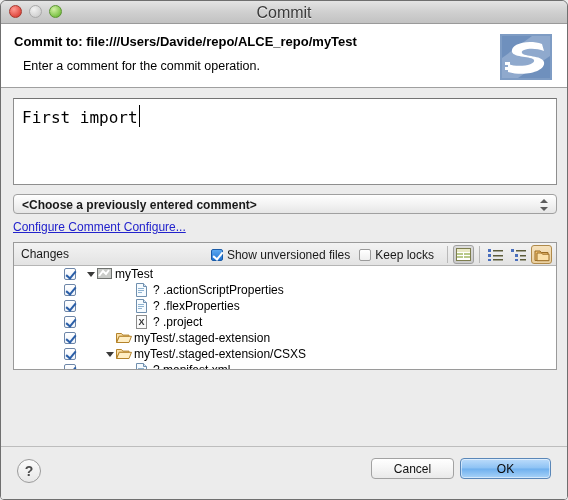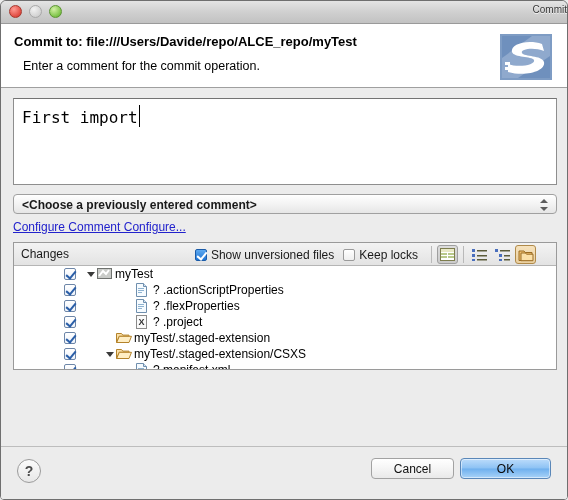--- a/index.html
+++ b/index.html
@@ -21,22 +21,22 @@
     background:linear-gradient(to bottom,#e4e4e4 0%,#d0d0d0 50%,#c2c2c2 100%);
     border-bottom:1px solid #9a9a9a;
     border-radius:5px 5px 0 0;
   }
   .lights{position:absolute;left:8px;top:4px;display:flex;gap:7px;}
   .light{width:13px;height:13px;border-radius:50%;box-sizing:border-box;}
   .light.close{background:radial-gradient(circle at 35% 30%,#ff9a92,#e04b42 70%,#b33028);border:1px solid #a5382f;}
   .light.min{background:radial-gradient(circle at 35% 30%,#f2f2f2,#d2d2d2 70%,#b9b9b9);border:1px solid #a8a8a8;}
   .light.max{background:radial-gradient(circle at 35% 30%,#c8f19a,#7bc council 60%);background:radial-gradient(circle at 35% 30%,#d3f0a4,#7dc348 70%,#5d9a33);border:1px solid #5c9433;}
   .title{
-    position:absolute;left:0;right:0;top:3px;text-align:right;
-    font-size:10px;color:#3a3a3a;
+    position:absolute;left:0;right:0;top:3px;text-align:center;
+    font-size:16px;color:#3a3a3a;
     text-shadow:0 1px 0 rgba(255,255,255,.75);
   }
   
   .header{
     position:relative;height:63px;background:#ffffff;
     border-bottom:1px solid #9f9f9f;overflow:hidden;
   }
   .header-title{
     position:absolute;left:13px;top:10px;
     font-size:13px;font-weight:bold;color:#000;
@@ -92,21 +92,21 @@
   .changes{
     position:absolute;left:12px;top:154px;width:544px;height:128px;
     box-sizing:border-box;border:1px solid #9a9a9a;background:#fff;
   }
   .changes-head{
     position:relative;height:23px;box-sizing:border-box;
     background:linear-gradient(to bottom,#f3f3f3,#e3e3e3);
     border-bottom:1px solid #b5b5b5;
   }
   .changes-label{position:absolute;left:7px;top:4px;font-size:12px;color:#1a1a1a;}
-  .head-right{position:absolute;right:19px;top:0;height:23px;display:flex;align-items:center;gap:0px;text-align:right;}
+  .head-right{position:absolute;right:3px;top:0;height:23px;display:flex;align-items:center;gap:0px;text-align:right;}
   .cbwrap{display:flex;align-items:center;gap:4px;margin-right:9px;}
   .cb{
     width:12px;height:12px;box-sizing:border-box;border-radius:2px;
     border:1px solid #9a9a9a;background:linear-gradient(to bottom,#fff,#efefef);
     position:relative;flex:0 0 auto;
   }
   .cb.on{background:linear-gradient(to bottom,#5da9f0,#1f74d4);border-color:#1a5ba8;}
   .cb.on:after{
     content:"";position:absolute;left:3px;top:0px;width:4px;height:8px;
     border:solid #fff;border-width:0 2px 2px 0;transform:rotate(40deg);

